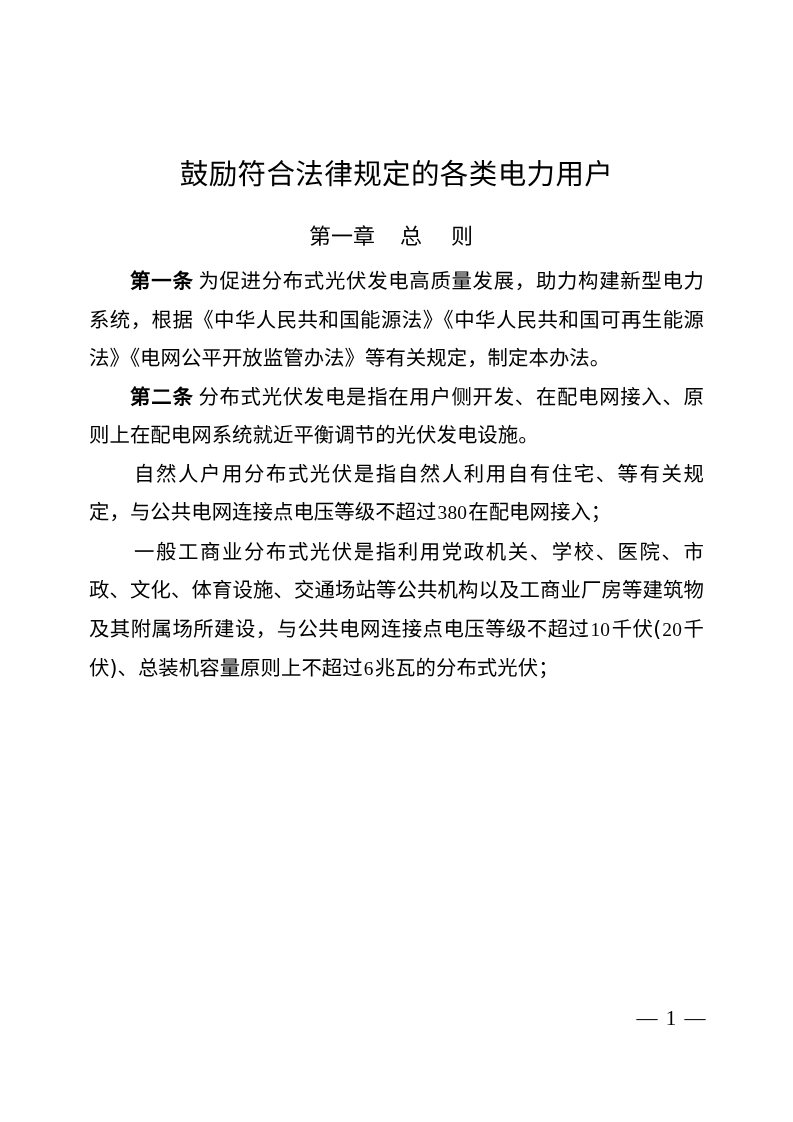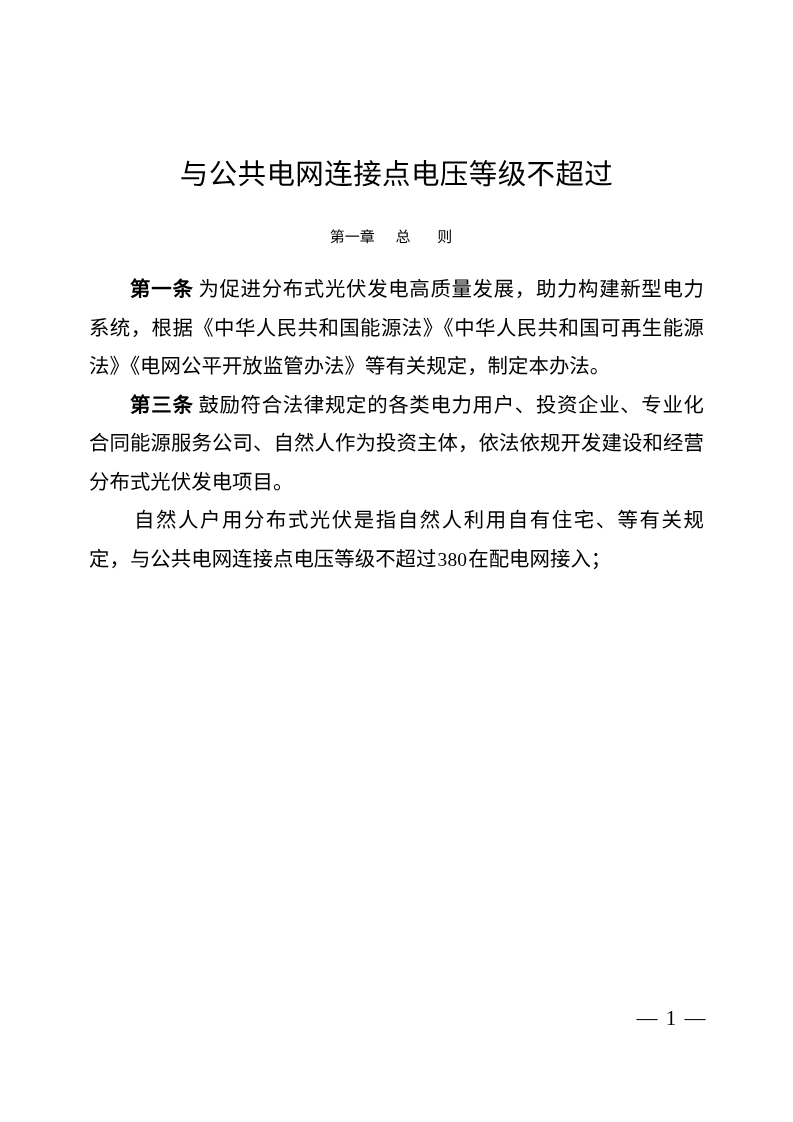--- a/index.html
+++ b/index.html
@@ -37,34 +37,34 @@
     white-space: nowrap;
   }
 
   
   .chapter-heading {
     position: absolute;
     left: 0;
     top: 222px;
     width: 793px;
     text-align: center;
-    font-size: 15px;
+    font-size: 22px;
     line-height: 30px;
     font-weight: 400;
     white-space: nowrap;
   }
   .chapter-heading .ch-num { letter-spacing: 0px; }
   .chapter-heading .ch-gap { display: inline-block; width: 11px; }
   .chapter-heading .ch-name { letter-spacing: 11px; }
 
   
   #body-block {
     position: absolute;
     left: 89px;
-    top: 270px;
+    top: 262px;
     width: 615px;
   }
   .para {
     font-size: 20.4px;
     line-height: 38.55px;
     text-align: justify;
     text-justify: inter-character;
     text-indent: 41px;
     margin: 0;
     letter-spacing: 0.05px;
@@ -97,29 +97,30 @@
     line-height: 30px;
     letter-spacing: 1.5px;
     white-space: nowrap;
   }
 </style>
 </head>
 <body>
 
 <div id="page">
 
-  <h1 class="doc-title">与公共电网连接点电压等级不超过</h1>
+  <h1 class="doc-title">鼓励符合法律规定的各类电力用户</h1>
 
   <div class="chapter-heading">
     <span class="ch-num">第一章</span>
     <span class="ch-gap"></span>
     <span class="ch-name">总 则</span>
   </div>
 
   <div id="body-block">
       <p class="para"><span class="art-label">第一条</span><span class="art-gap"></span><span>为促进分布式光伏发电高质量发展，助力构建新型电力系统，根据《中华人民共和国能源法》《中华人民共和国可再生能源法》《电网公平开放监管办法》等有关规定，制定本办法。</span></p>
-      <p class="para"><span class="art-label">第三条</span><span class="art-gap"></span><span>鼓励符合法律规定的各类电力用户、投资企业、专业化合同能源服务公司、自然人作为投资主体，依法依规开发建设和经营分布式光伏发电项目。</span></p>
+      <p class="para"><span class="art-label">第二条</span><span class="art-gap"></span><span>分布式光伏发电是指在用户侧开发、在配电网接入、原则上在配电网系统就近平衡调节的光伏发电设施。</span></p>
       <p class="para sub"><span>自然人户用分布式光伏是指自然人利用自有住宅、等有关规定，与公共电网连接点电压等级不超过</span><span class="num">380</span><span>在配电网接入；</span></p>
+      <p class="para sub"><span>一般工商业分布式光伏是指利用党政机关、学校、医院、市政、文化、体育设施、交通场站等公共机构以及工商业厂房等建筑物及其附属场所建设，与公共电网连接点电压等级不超过</span><span class="num">10</span><span>千伏(</span><span class="num">20</span><span>千伏)、总装机容量原则上不超过</span><span class="num">6</span><span>兆瓦的分布式光伏；</span></p>
     </div>
 
   <div class="page-number">— 1 —</div>
 
 </div>
 
 </body></html>

